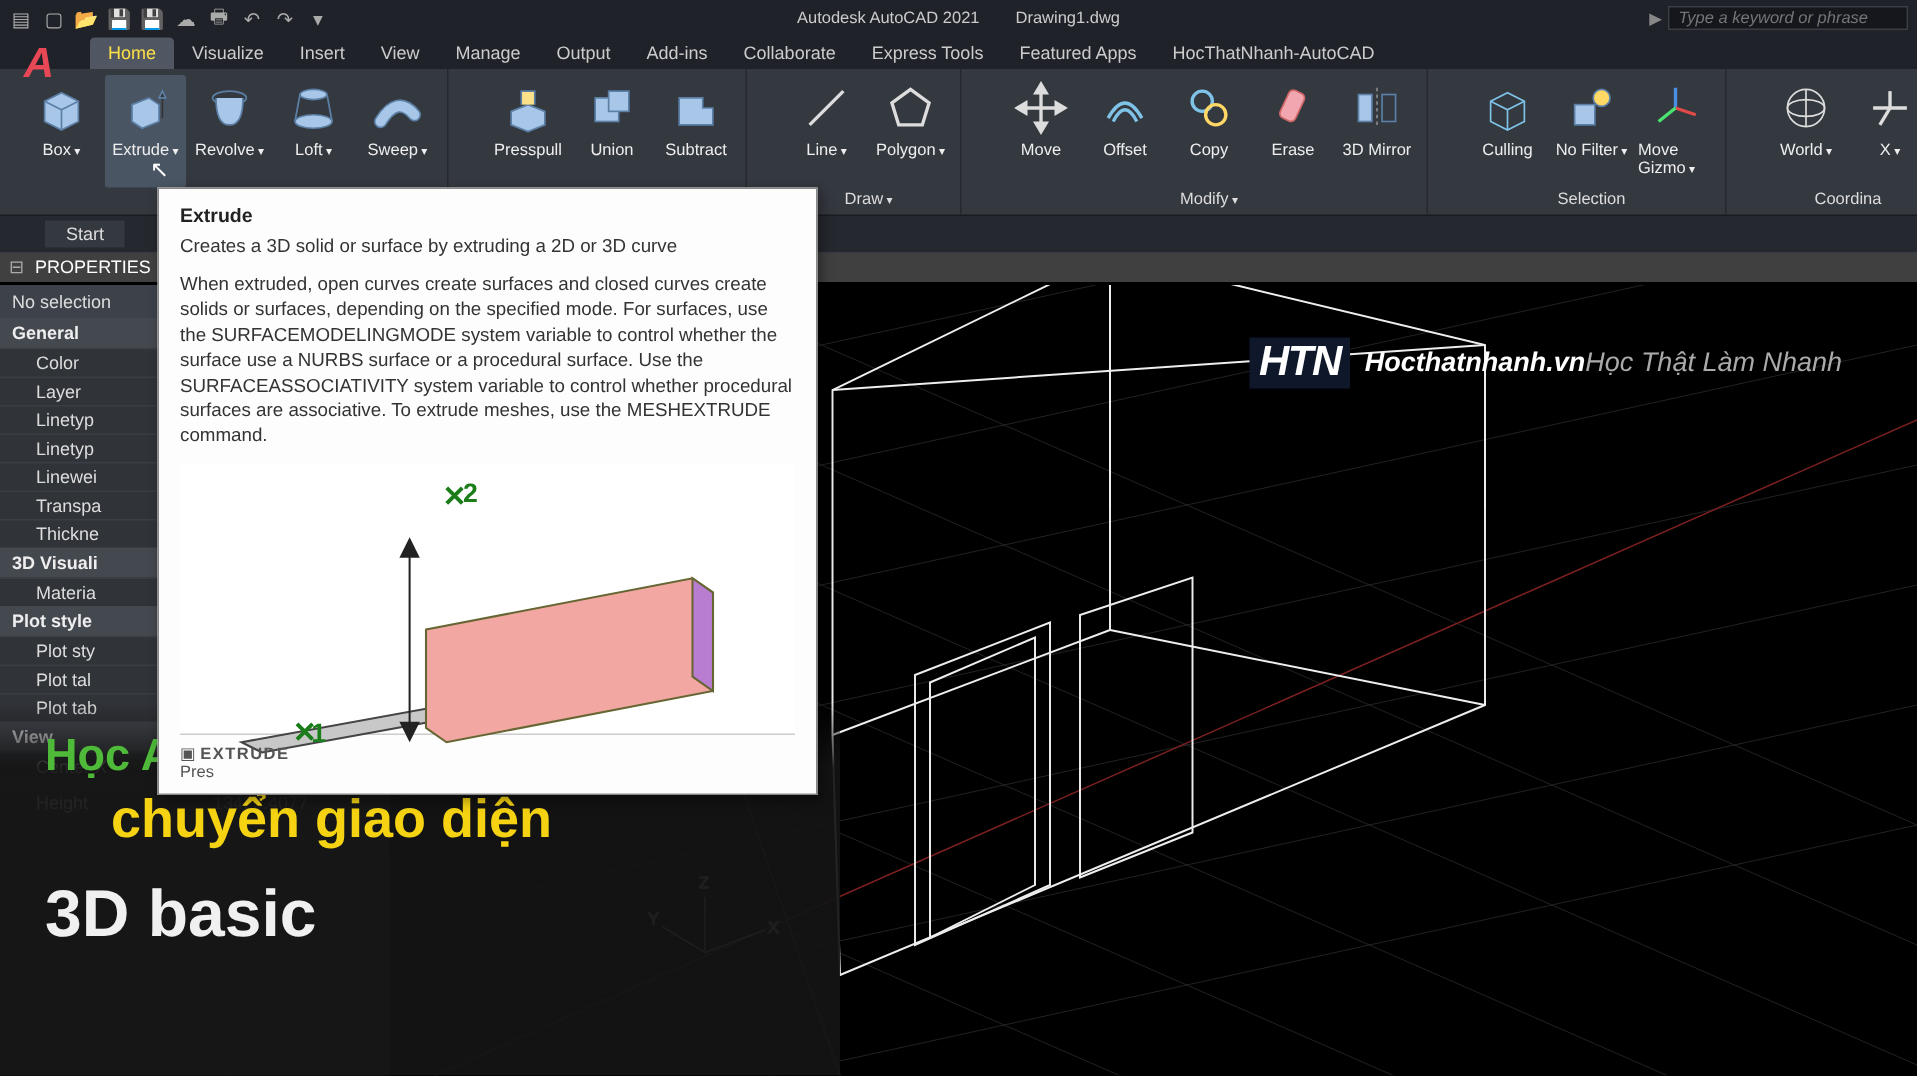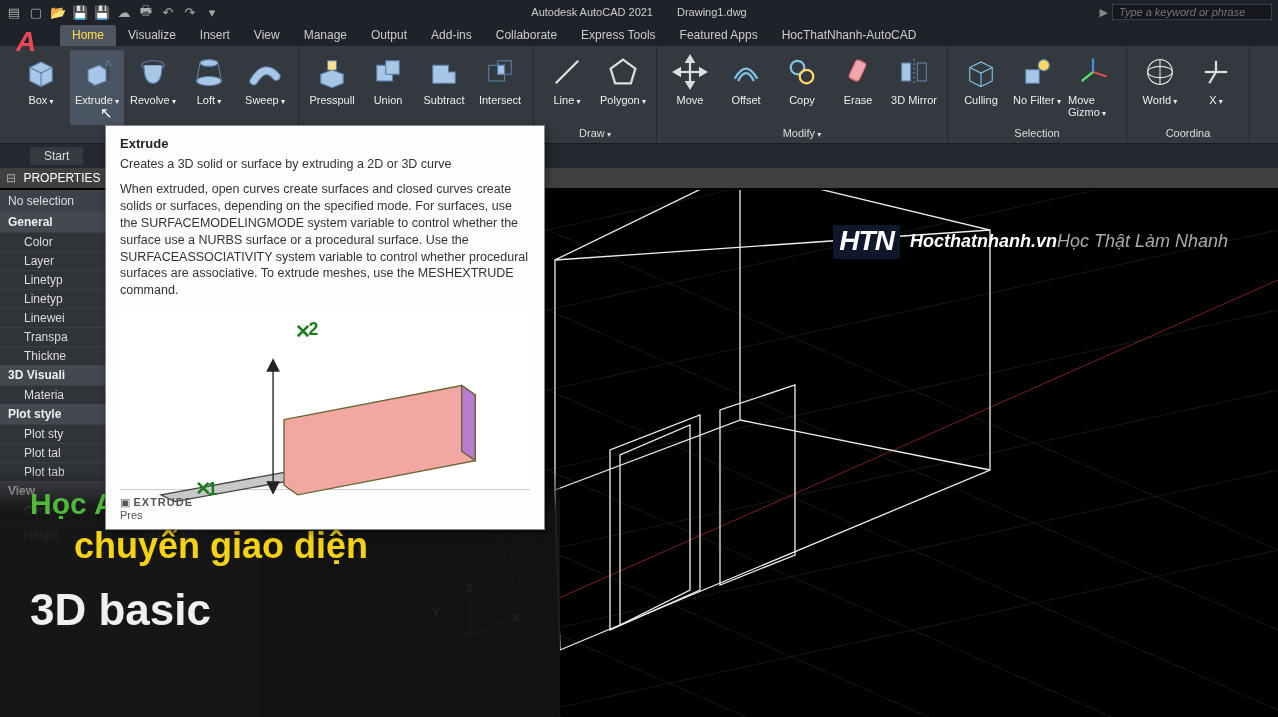--- a/index.html
+++ b/index.html
@@ -37,20 +37,21 @@
   padding-left:60px; font-size:12px;
 }
 .tab { padding:3px 12px 4px; color:#ccc; cursor:pointer; }
 .tab.active { background:#505762; color:#fde047; border-radius:3px 3px 0 0; }
 
 
 .ribbon {
   height: 98px; background:#34383f;
   display:flex; padding-left:8px;
   border-bottom:1px solid #1a1c20;
+  gap:20px;
 }
 .rgroup {
   display:flex; flex-direction:column; align-items:stretch;
   border-right:1px solid #25282e; padding:4px 6px 2px;
 }
 .rgroup-row { display:flex; gap:2px; flex:1; }
 .rbtn {
   display:flex; flex-direction:column; align-items:center; justify-content:flex-start;
   width:54px; padding:4px 2px; cursor:pointer; border-radius:2px;
   font-size:11px; color:#eee;
@@ -257,32 +258,20 @@
         </div>
         <div class="rbtn">
           <div class="ricon">
             <svg viewBox="0 0 32 32">
               <g fill="#a8c7e8" stroke="#5b7fa5">
                 <path d="M6 10 h14 v6 h6 v10 h-20 Z"></path>
               </g>
             </svg>
           </div>
           <span>Subtract</span>
-        </div>
-        <div class="rbtn">
-          <div class="ricon">
-            <svg viewBox="0 0 32 32">
-              <g fill="none" stroke="#5b7fa5">
-                <rect x="6" y="10" width="14" height="14"></rect>
-                <rect x="14" y="6" width="12" height="12"></rect>
-                <rect x="14" y="10" width="6" height="8" fill="#a8c7e8"></rect>
-              </g>
-            </svg>
-          </div>
-          <span>Intersect</span>
         </div>
       </div>
       <div class="rgroup-label">&nbsp;</div>
     </div>
     <div class="rgroup">
       <div class="rgroup-row">
         <div class="rbtn">
           <div class="ricon">
             <svg viewBox="0 0 32 32">
               <line x1="6" y1="26" x2="26" y2="6" stroke="#ddd" stroke-width="2"></line>

